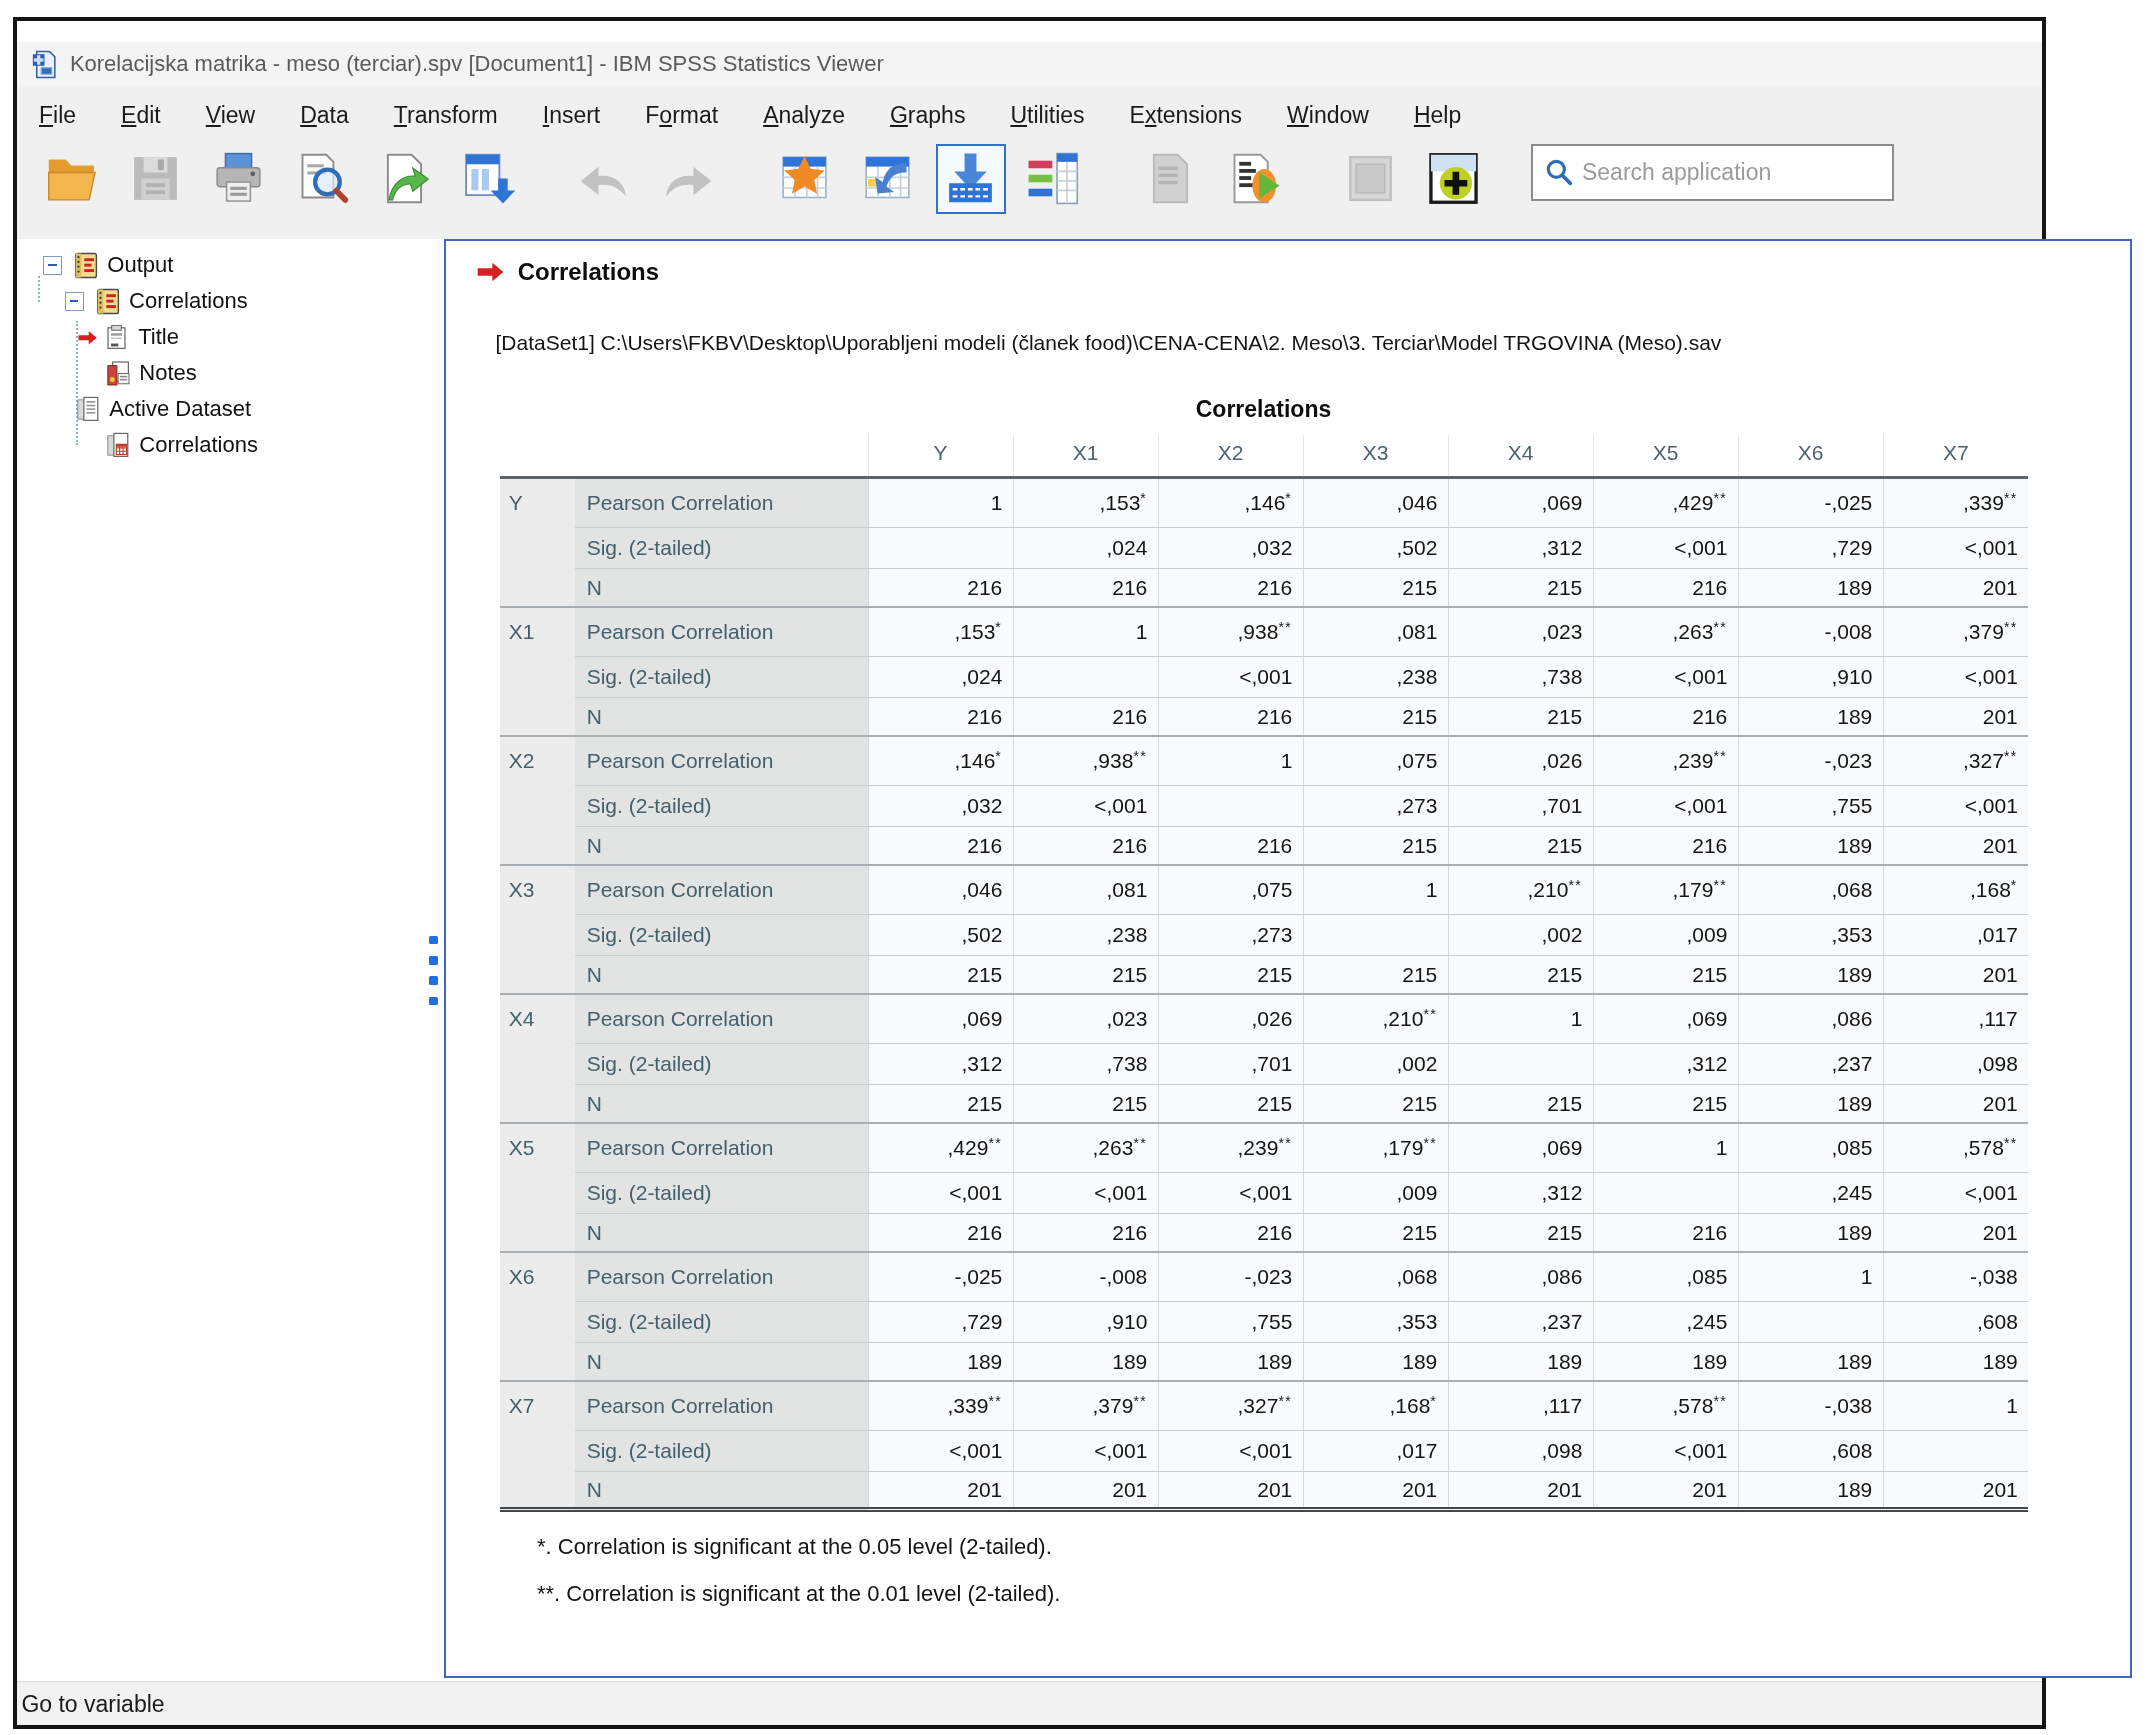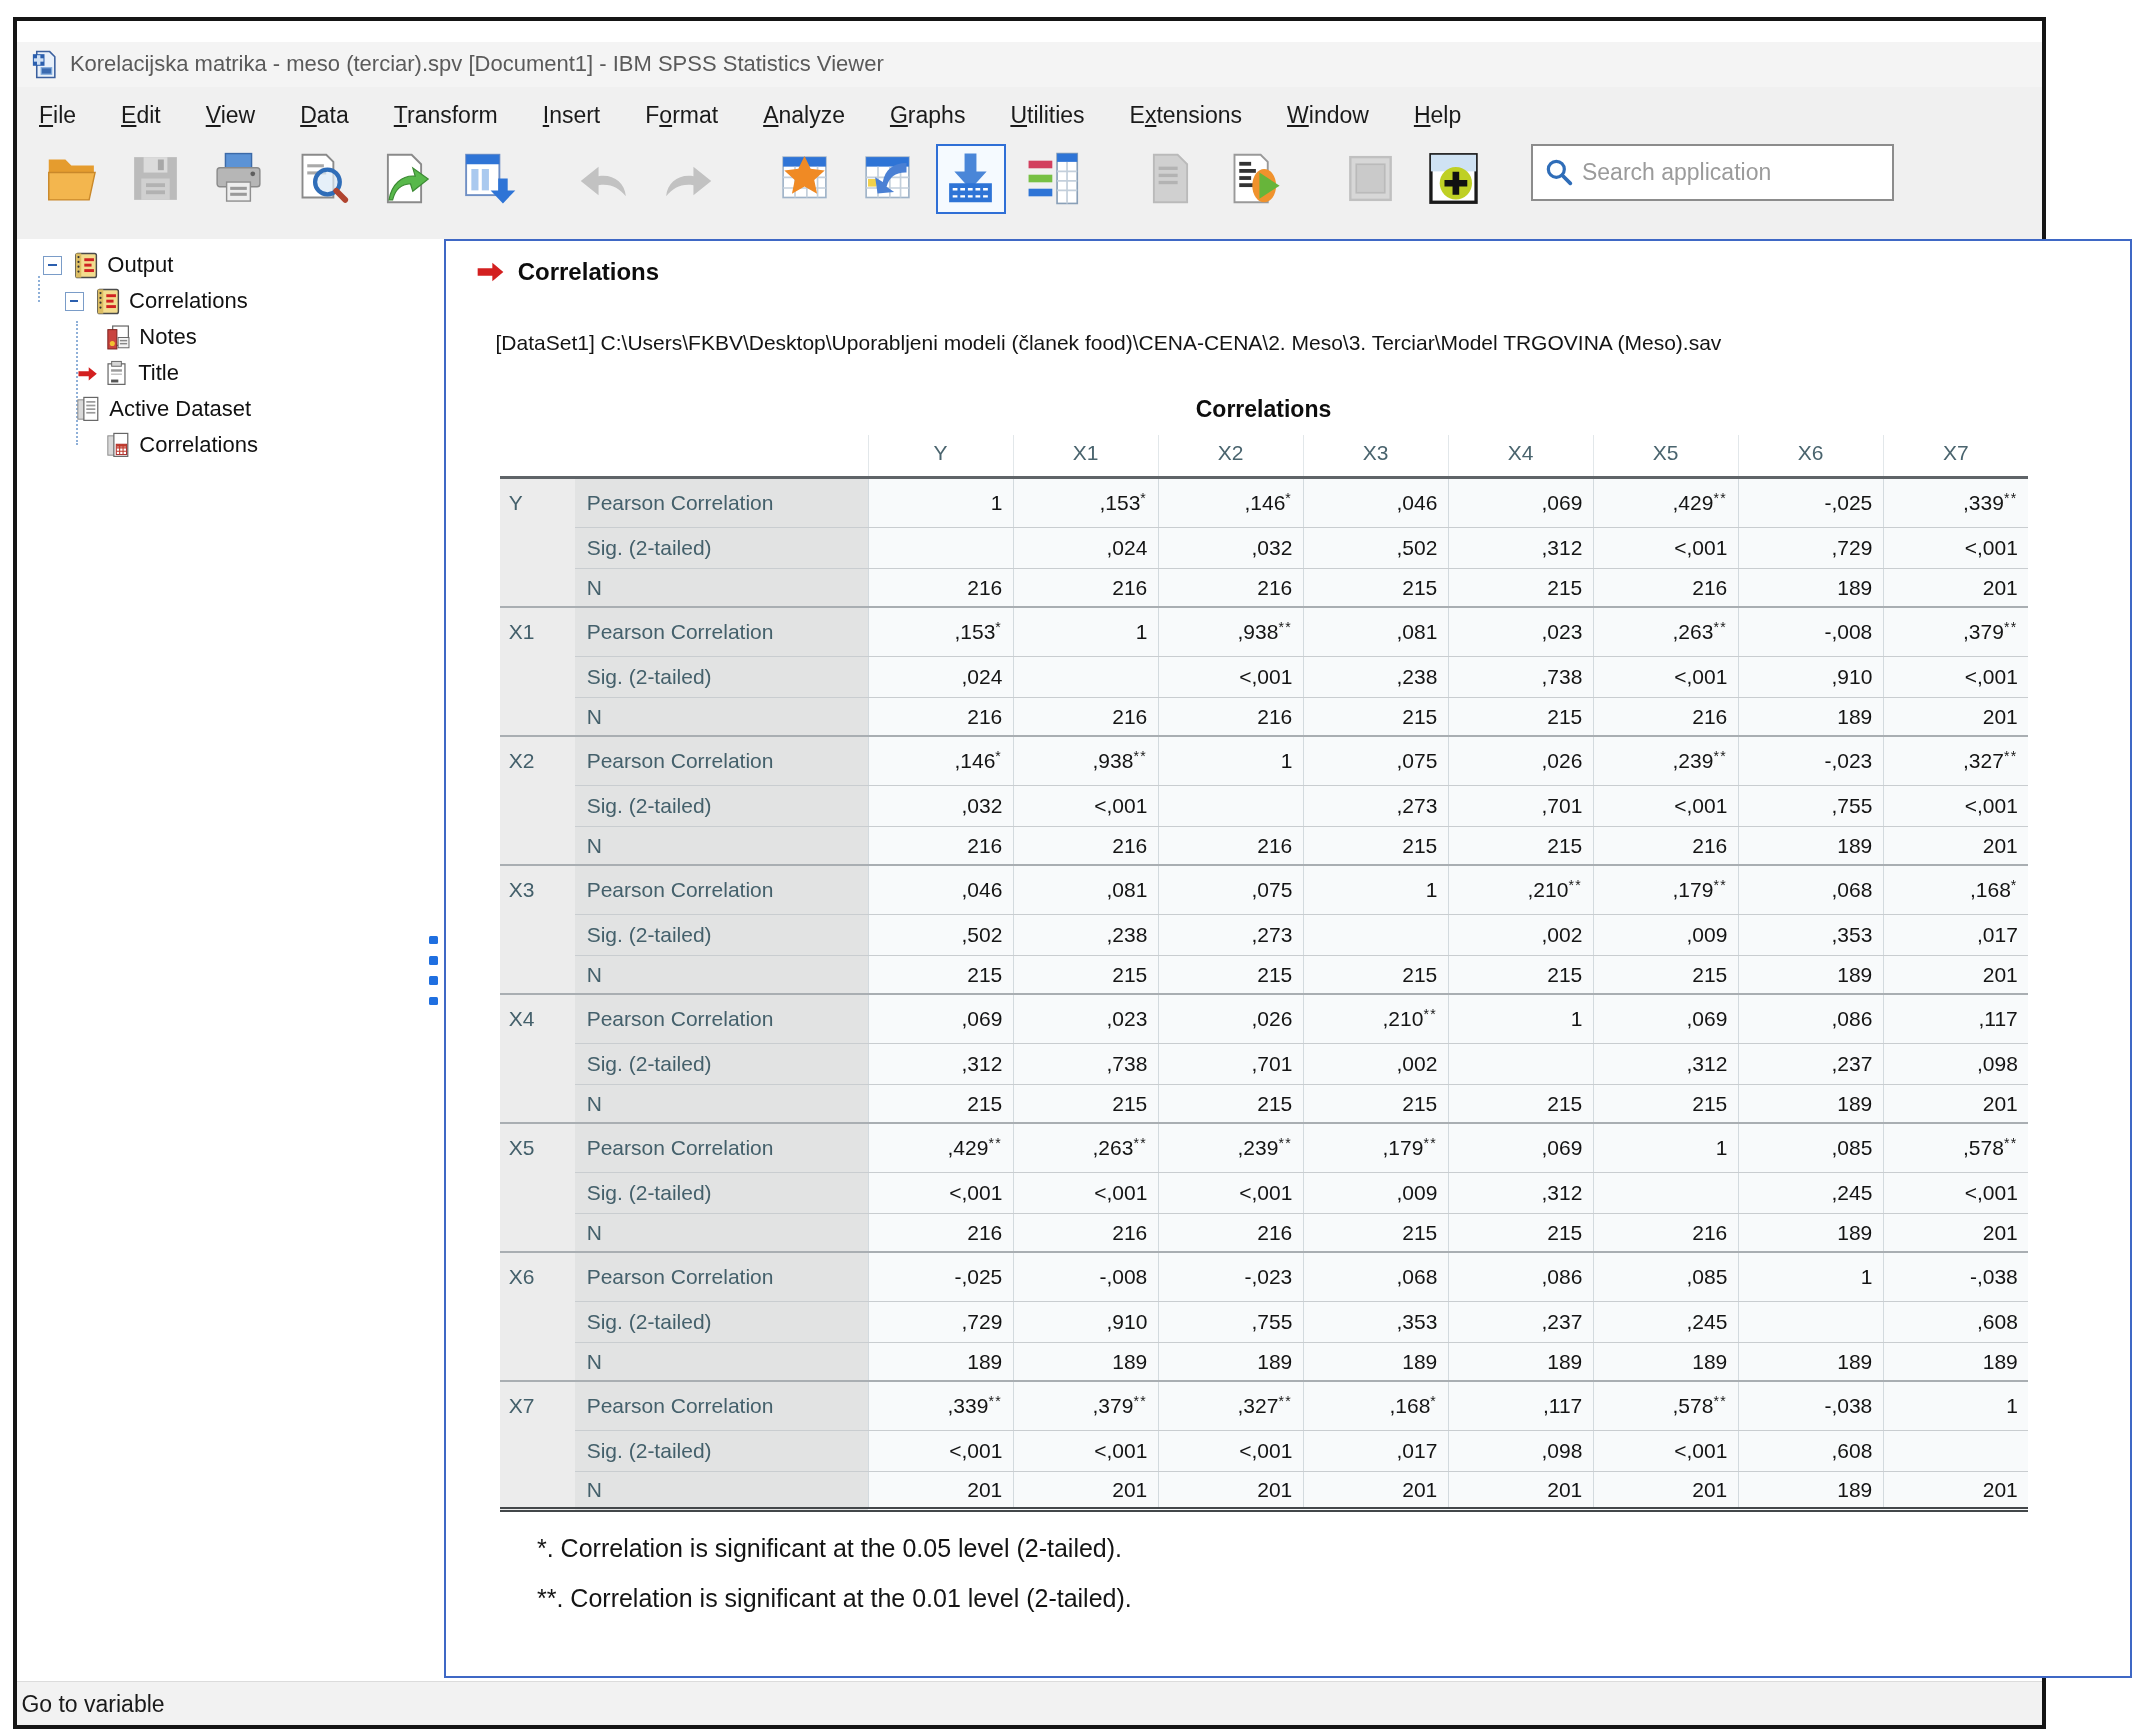--- a/index.html
+++ b/index.html
@@ -75,21 +75,21 @@
   td.num { background:#f8fafb; text-align:right; padding-right:10.2px; color:#141414;
     border-left:0.7px solid #d3dade; border-bottom:1.5px solid #c9cdd0; }
   tr.pearson td { height:50px; }
   tr.sig td { height:41px; }
   tr.nrow td { height:38px; }
   tr.nrow td { border-bottom:2.2px solid #a9aeb2; }
   tr.lastrow td { border-bottom:5.1px double #43474a !important; }
   td sup { font-size:14px; vertical-align:top; position:relative; top:-1.5px; letter-spacing:1.5px; }
 
   .fnotes { margin:22px 0 0 37px; }
-  .fnote { font-size:25px; color:#141414; margin-bottom:20.5px; }
+  .fnote { font-size:22px; color:#141414; margin-bottom:20.5px; }
 
   
   .statusbar { height:42px; background:#f2f2f2; border-top:0.7px solid #dcdcdc;
     display:flex; align-items:flex-end; padding:0 0 4.4px 4.4px; }
   .status-text { font-size:23px; color:#1a1a1a; }
 </style>
 </head>
 <body>
 
 <div class="frame">
@@ -292,42 +292,42 @@
               <circle cx="6.2" cy="9" r=".9" fill="#333"></circle>
               <circle cx="6.2" cy="13" r=".9" fill="#333"></circle>
               <circle cx="6.2" cy="17" r=".9" fill="#333"></circle>
               <rect x="11" y="6" width="8" height="2.4" fill="#d02222"></rect>
               <rect x="11" y="10.5" width="6" height="2.4" fill="#d02222"></rect>
               <rect x="11" y="15" width="8" height="2.4" fill="#d02222"></rect>
             </svg></span>
           <span class="tree-label">Correlations</span>
         </div>
         <div class="tree-row" style="padding-left: 86px;">
-          <span class="ticon"><svg viewBox="0 0 24 24">
-              <rect x="8" y="2.5" width="13" height="16" fill="#ffffff" stroke="#666" stroke-width="1"></rect>
-              <rect x="4" y="5.5" width="7.5" height="16" fill="#c9443f" stroke="#7a1f1c" stroke-width=".8"></rect>
-              <circle cx="7.7" cy="17" r="2.1" fill="#f2c230"></circle>
-              <rect x="12.5" y="12" width="9" height="8.5" fill="#f4f4f4" stroke="#666" stroke-width=".8"></rect>
-              <rect x="14" y="14" width="6" height="1.2" fill="#888"></rect>
-              <rect x="14" y="16.5" width="6" height="1.2" fill="#888"></rect>
-            </svg></span>
-          <span class="tree-label">Notes</span>
-        </div>
-        <div class="tree-row" style="padding-left: 86px;">
           <span class="sel-arrow"><svg viewBox="0 0 30 24">
               <path d="M2 8.5h14V3l11 9-11 9v-5.5H2z" fill="#d32020"></path>
             </svg></span>
           <span class="ticon"><svg viewBox="0 0 24 24">
               <rect x="5" y="4" width="14" height="17" fill="#ffffff" stroke="#666" stroke-width="1"></rect>
               <rect x="8" y="2" width="8" height="4" fill="#d6d6d6" stroke="#666" stroke-width=".8"></rect>
               <rect x="7.5" y="8.5" width="9" height="2" fill="#9a9a9a"></rect>
               <rect x="7.5" y="12" width="9" height="1.2" fill="#c2c2c2"></rect>
               <rect x="7.5" y="17" width="6" height="2.4" fill="#555"></rect>
             </svg></span>
           <span class="tree-label">Title</span>
+        </div>
+        <div class="tree-row" style="padding-left: 86px;">
+          <span class="ticon"><svg viewBox="0 0 24 24">
+              <rect x="8" y="2.5" width="13" height="16" fill="#ffffff" stroke="#666" stroke-width="1"></rect>
+              <rect x="4" y="5.5" width="7.5" height="16" fill="#c9443f" stroke="#7a1f1c" stroke-width=".8"></rect>
+              <circle cx="7.7" cy="17" r="2.1" fill="#f2c230"></circle>
+              <rect x="12.5" y="12" width="9" height="8.5" fill="#f4f4f4" stroke="#666" stroke-width=".8"></rect>
+              <rect x="14" y="14" width="6" height="1.2" fill="#888"></rect>
+              <rect x="14" y="16.5" width="6" height="1.2" fill="#888"></rect>
+            </svg></span>
+          <span class="tree-label">Notes</span>
         </div>
         <div class="tree-row" style="padding-left: 56px;">
           <span class="ticon"><svg viewBox="0 0 24 24">
               <rect x="4" y="4" width="11" height="16" fill="#d9d9d9" stroke="#8a8a8a" stroke-width=".8"></rect>
               <rect x="9" y="2" width="11.5" height="19" fill="#ffffff" stroke="#666" stroke-width="1"></rect>
               <rect x="11" y="5" width="7.5" height="1.4" fill="#9a9a9a"></rect>
               <rect x="11" y="8" width="7.5" height="1.4" fill="#9a9a9a"></rect>
               <rect x="11" y="11" width="7.5" height="1.4" fill="#9a9a9a"></rect>
               <rect x="11" y="14" width="7.5" height="1.4" fill="#9a9a9a"></rect>
             </svg></span>

